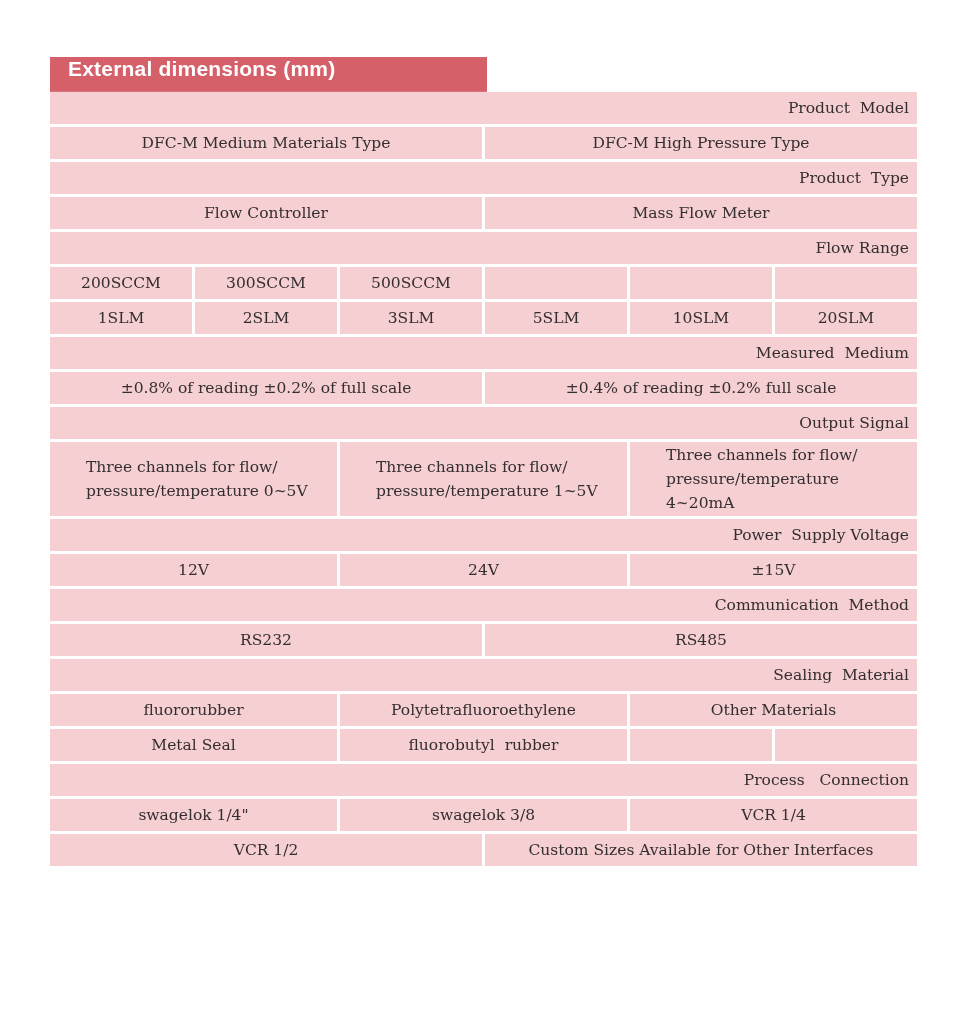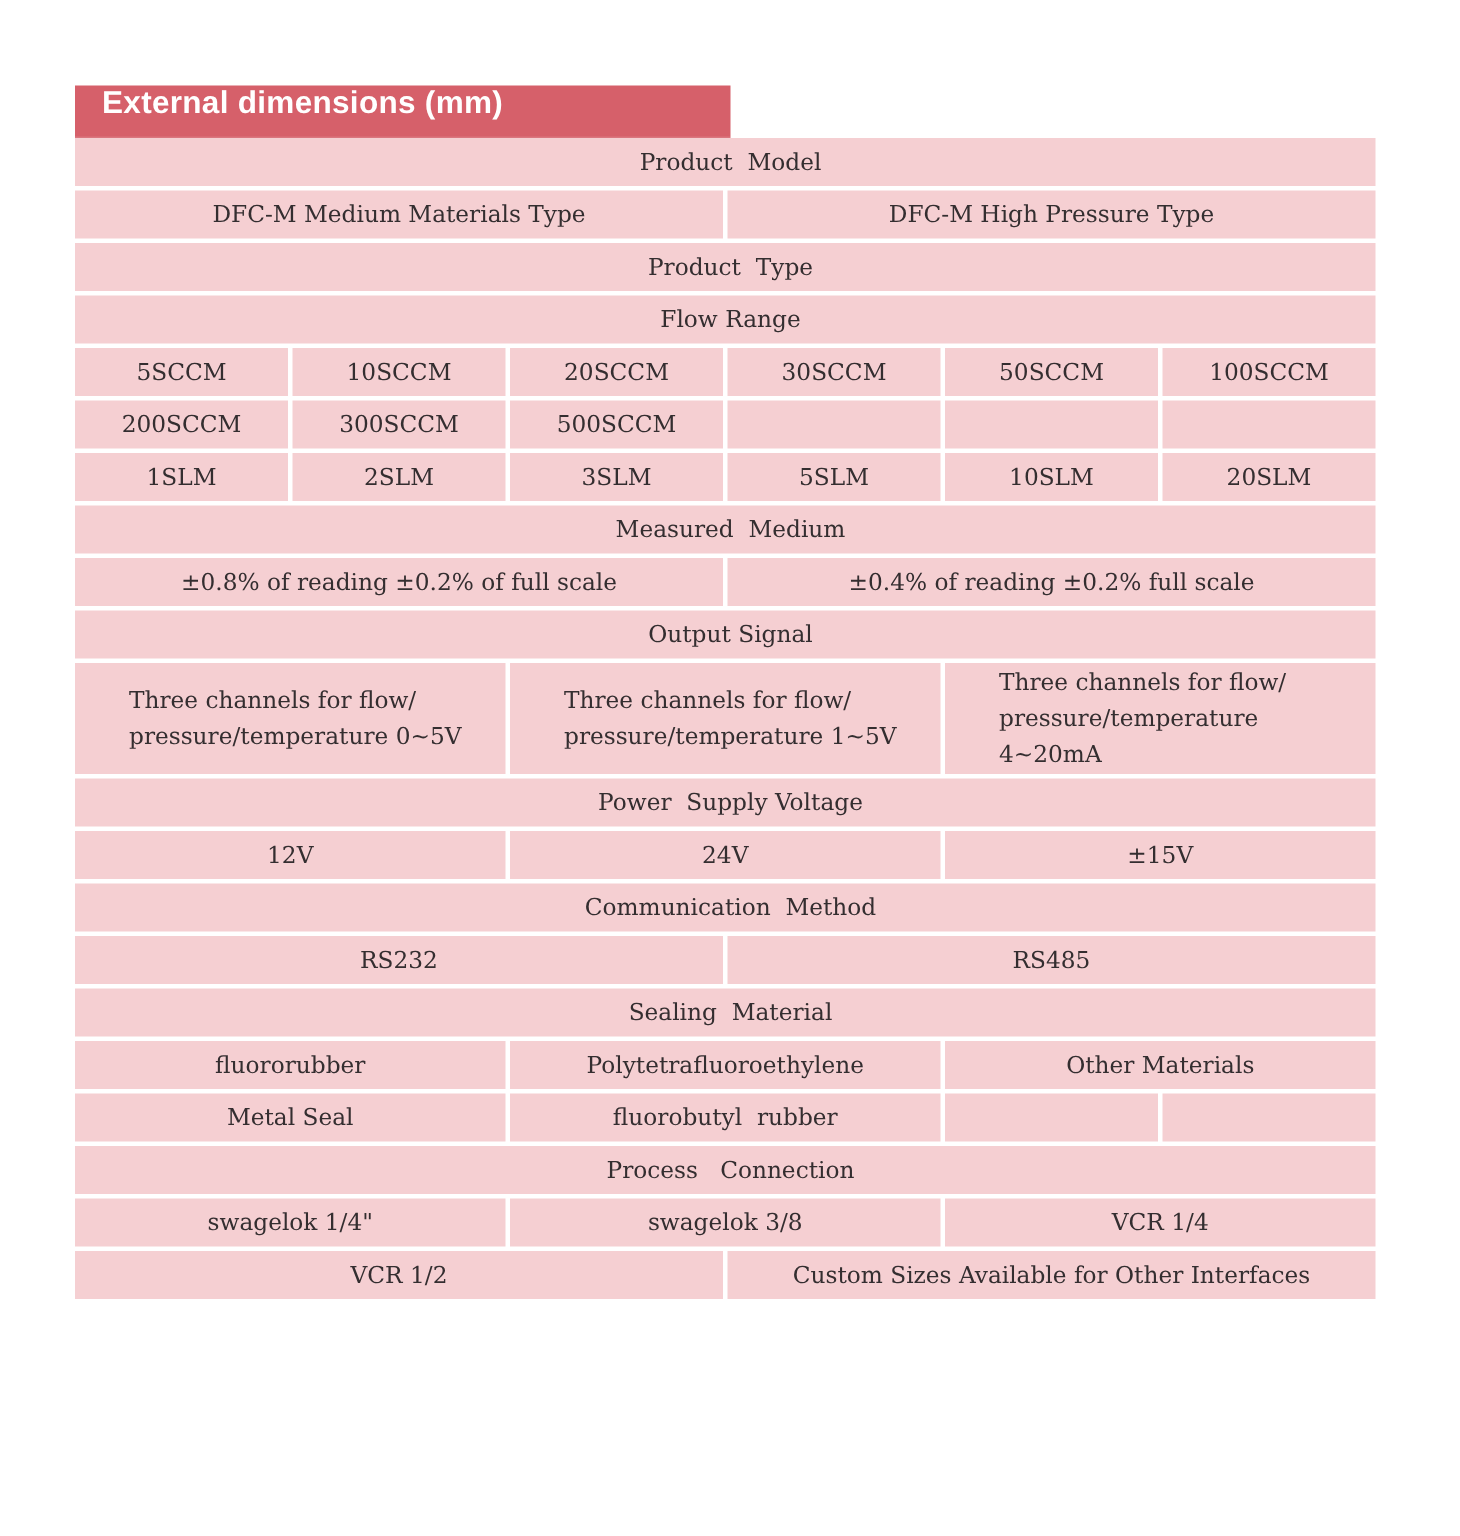--- a/index.html
+++ b/index.html
@@ -41,21 +41,21 @@
     box-sizing: content-box;
     vertical-align: middle;
     text-align: center;
     font-size: 15.5px;
     color: #342e30;
     padding: 1px 8px;
     white-space: pre-wrap;
     overflow: hidden;
   }
   table.spec td.label {
-    text-align: center;
+    text-align: right;
     padding-left: 15px;
   }
   table.spec tr.tall td { height: 67px; }
   table.spec td.indent {
     text-align: left;
     padding-left: 36px;
     line-height: 1.55;
   }
 </style>
 </head>
@@ -79,29 +79,25 @@
         <td colspan="6" class="label">Product  Model</td>
       </tr>
       <tr>
         <td colspan="3">DFC-M Medium Materials Type</td>
         <td colspan="3">DFC-M High Pressure Type</td>
       </tr>
       <tr>
         <td colspan="6" class="label">Product  Type</td>
       </tr>
       <tr>
-        <td colspan="6" class="label">Flow Range</td>
+        <td colspan="3">Flow Controller</td>
+        <td colspan="3">Mass Flow Meter</td>
       </tr>
       <tr>
-        <td colspan="1">5SCCM</td>
-        <td colspan="1">10SCCM</td>
-        <td colspan="1">20SCCM</td>
-        <td colspan="1">30SCCM</td>
-        <td colspan="1">50SCCM</td>
-        <td colspan="1">100SCCM</td>
+        <td colspan="6" class="label">Flow Range</td>
       </tr>
       <tr>
         <td colspan="1">200SCCM</td>
         <td colspan="1">300SCCM</td>
         <td colspan="1">500SCCM</td>
         <td colspan="1"></td>
         <td colspan="1"></td>
         <td colspan="1"></td>
       </tr>
       <tr>

